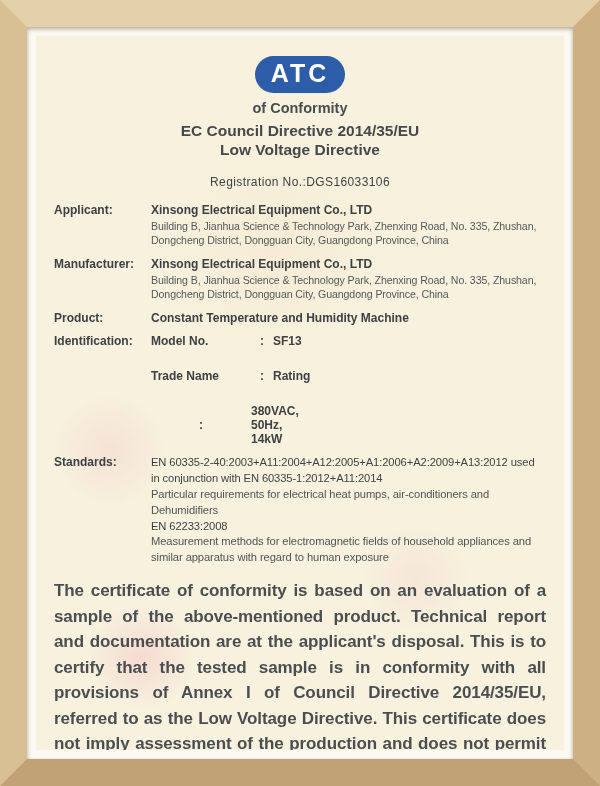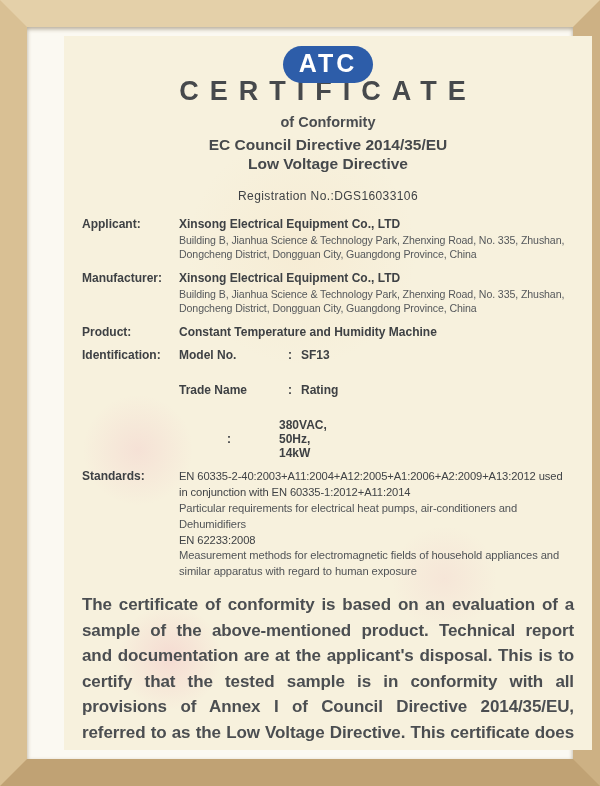--- a/index.html
+++ b/index.html
@@ -19,24 +19,23 @@
     box-shadow:inset 0 2px 4px rgba(90,70,40,.45);
   }
   .paper {
     width:100%; height:100%;
     background:
       radial-gradient(circle at 14% 58%, rgba(235,130,170,.14), transparent 9%),
       radial-gradient(circle at 20% 87%, rgba(235,120,160,.18), transparent 7%),
       radial-gradient(circle at 72% 76%, rgba(235,130,170,.10), transparent 8%),
       radial-gradient(circle at 45% 30%, rgba(240,200,150,.12), transparent 20%),
       #f7f1dd;
-    padding:10px 18px 8px;
+    padding:20px 18px 8px;
     overflow:hidden;
     color:#45484b;
-    margin-left:28px;
   }
 
   
   .hdr { text-align:center; }
   .atc-logo {
     display:inline-block; background:#2d5da9; color:#fff;
     font-weight:bold; font-size:25px; letter-spacing:3px;
     padding:3px 16px 5px; border-radius:20px;
     position:relative; z-index:2;
   }
@@ -99,21 +98,20 @@
 </style>
 </head>
 <body>
 
 <div class="frame">
 <div class="mat">
 <div class="paper">
 
   <div class="hdr">
     <div class="atc-logo">ATC</div>
-    <div class="cert-title">CERTIFICATE</div>
     <div class="conformity">of Conformity</div>
     <div class="directive1">EC Council Directive 2014/35/EU</div>
     <div class="directive2">Low Voltage Directive</div>
     <div class="registration">Registration No.:DGS16033106</div>
   </div>
 
   <div class="fields">
 
     <div class="frow">
       <div class="flabel">Applicant:</div>

